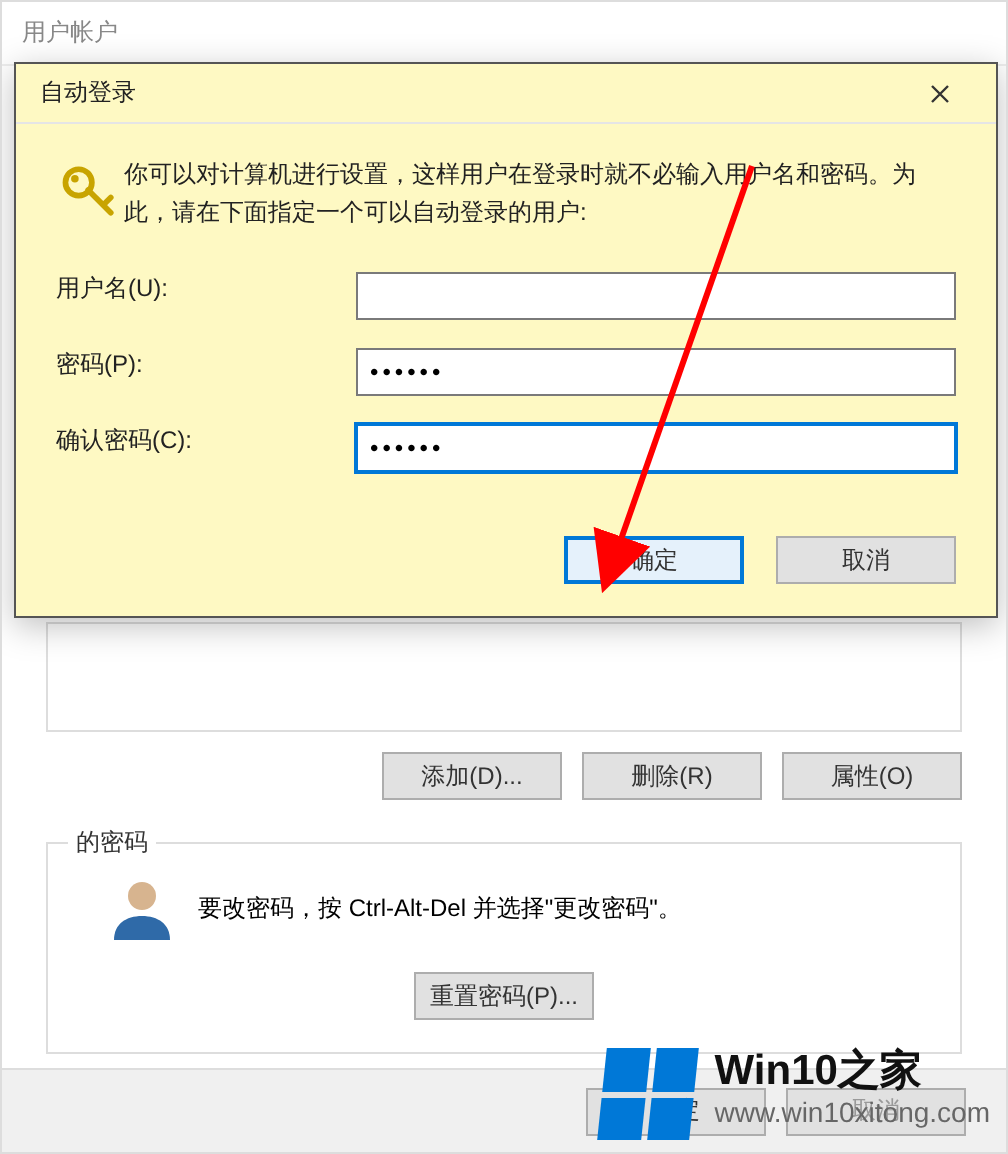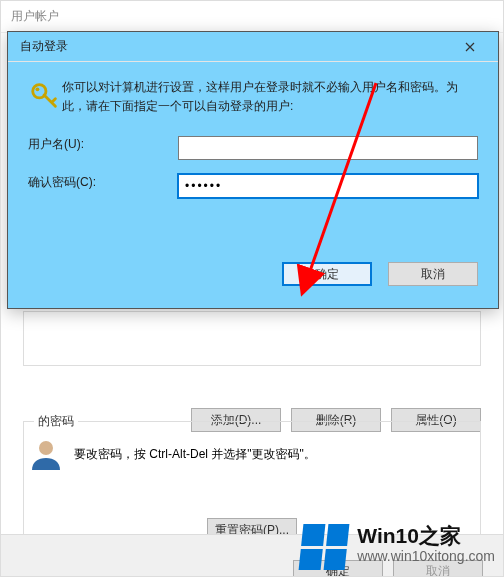--- a/index.html
+++ b/index.html
@@ -46,21 +46,21 @@
     top: 345px;
     display: flex;
     justify-content: flex-end;
     gap: 10px;
   }
   .pwd-group {
     position: absolute;
     left: 22px; right: 22px;
     top: 390px;
     border: 1px solid #ddd;
-    padding: 10px 4px 16px;
+    padding: 10px 29px 16px;
   }
   .pwd-group .legend {
     position: absolute;
     top: -9px;
     left: 10px;
     background: #fff;
     padding: 0 4px;
     font-size: 12px;
     color: #333;
   }
@@ -95,35 +95,34 @@
     min-width: 90px;
     height: 24px;
     background: #e1e1e1;
     border: 1px solid #adadad;
     font-size: 12px;
     color: #333;
     display: inline-flex;
     align-items: center;
     justify-content: center;
     cursor: pointer;
-    margin-top: 32px;
   }
   .win-btn.primary {
     border: 2px solid #0078d7;
     background: #e5f1fb;
   }
   .win-btn.disabled { color: #999; }
 
   
   .dialog {
     position: absolute;
     left: 6px; top: 30px;
     width: 492px;
     height: 278px;
-    background: #7dd3fc;
+    background: #fef9c3;
     border: 1px solid #555;
     box-shadow: 0 4px 16px rgba(0,0,0,0.25);
   }
   .dlg-titlebar {
     height: 30px;
     border-bottom: 1px solid #e5e5e5;
     display: flex;
     align-items: center;
     padding: 0 8px 0 12px;
     font-size: 12px;
@@ -276,20 +275,24 @@
         </svg>
       </span>
       <div class="dlg-desc">你可以对计算机进行设置，这样用户在登录时就不必输入用户名和密码。为此，请在下面指定一个可以自动登录的用户:</div>
     </div>
 
     <div class="form-row">
       <label>用户名(U):</label>
       <input type="text" value="" style="">
     </div>
 
+    <div class="form-row">
+      <label>密码(P):</label>
+      <input type="password" value="••••••" style="">
+    </div>
 
     <div class="form-row focused">
       <label>确认密码(C):</label>
       <input type="password" value="••••••" style="">
     </div>
   </div>
 
   <div class="dlg-buttons">
     <div class="win-btn primary">确定</div>
     <div class="win-btn">取消</div>

